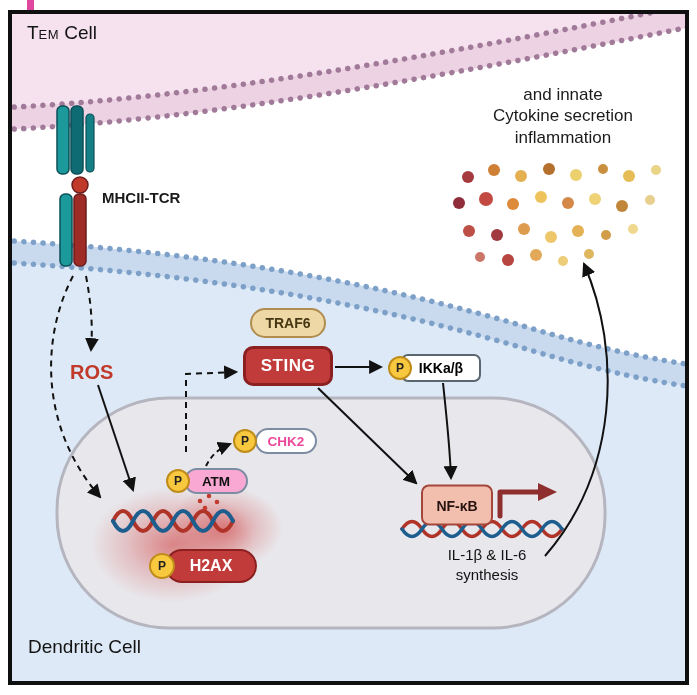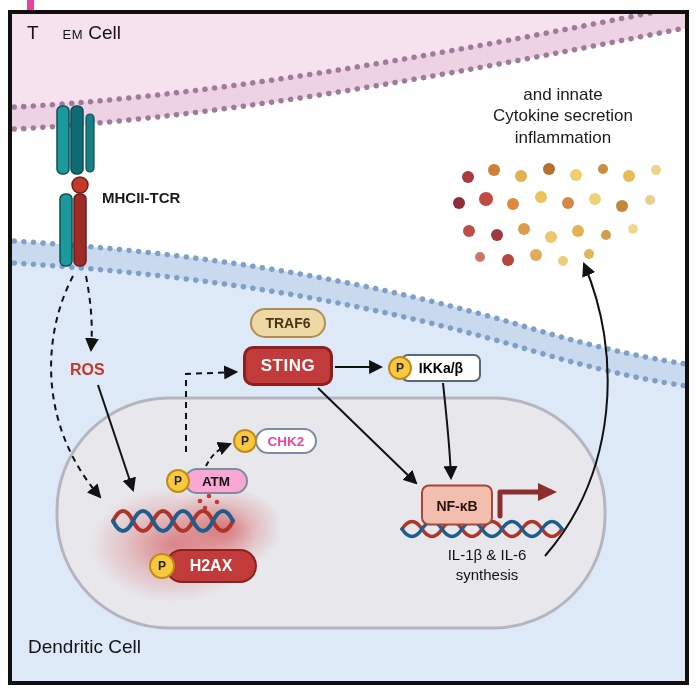--- a/index.html
+++ b/index.html
@@ -3,24 +3,24 @@
 <meta charset="utf-8">
 <style>
   html,body{margin:0;padding:0;background:#ffffff;}
   .stage{
     position:relative;width:697px;height:695px;background:#ffffff;
     font-family:"Liberation Sans",sans-serif;overflow:hidden;color:#141414;
   }
   .stage svg{position:absolute;left:0;top:0;}
   .lbl{position:absolute;white-space:nowrap;}
   .tem-label{left:27px;top:22px;font-size:19px;color:#141414;}
-  .tem-label .sc{font-size:13px;letter-spacing:.4px;margin-left:24px;}
+  .tem-label .sc{font-size:13px;letter-spacing:.4px;}
   .dendritic-label{left:28px;top:636px;font-size:19px;color:#141414;}
   .mhc-label{left:102px;top:189px;font-size:15px;font-weight:600;color:#1a1a1a;}
-  .ros-label{left:70px;top:361px;font-size:16px;font-weight:700;color:#c0392b;}
+  .ros-label{left:70px;top:361px;font-size:20px;font-weight:700;color:#c0392b;}
   .cytokine-label{left:563px;top:84px;transform:translateX(-50%);text-align:center;
     font-size:17px;line-height:1.25;color:#1b1b1b;white-space:nowrap;}
   .il-label{left:487px;top:545px;transform:translateX(-50%);text-align:center;
     font-size:15px;line-height:1.3;color:#121212;white-space:nowrap;}
 
   .box{position:absolute;transform:translate(-50%,-50%);display:flex;align-items:center;
     justify-content:center;box-sizing:border-box;white-space:nowrap;}
   .box-traf6{left:288px;top:323px;width:76px;height:30px;background:#eed9a6;
     border:2px solid #b08c4e;color:#473712;font-size:14px;font-weight:600;border-radius:15px;}
   .box-sting{left:288px;top:366px;width:90px;height:40px;background:#c13b3b;

